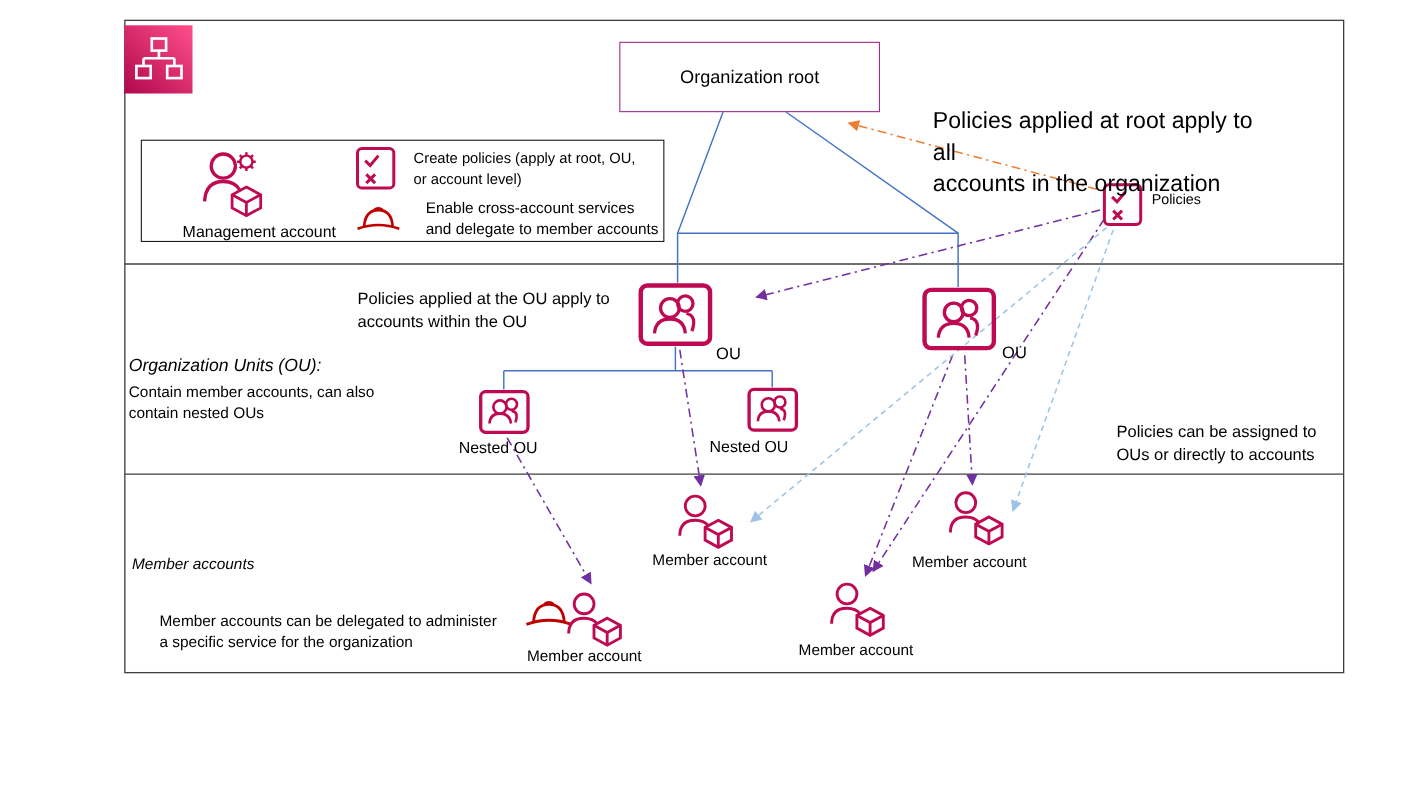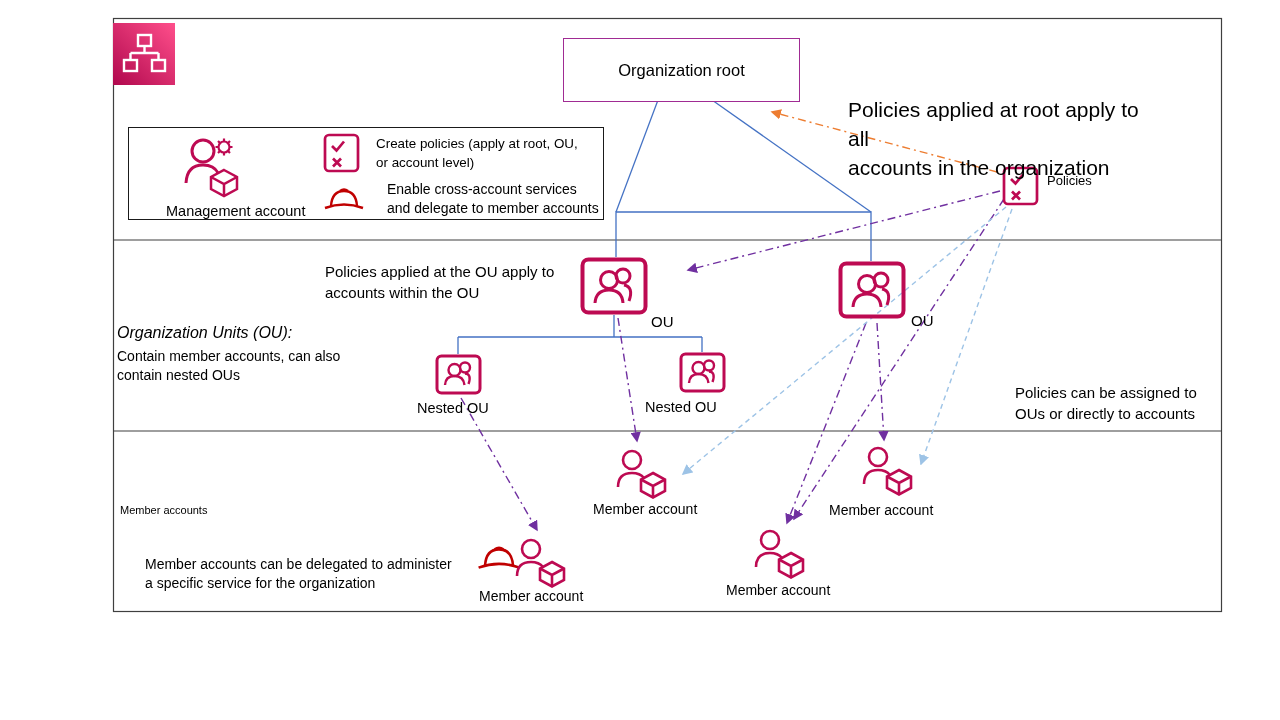--- a/index.html
+++ b/index.html
@@ -238,17 +238,17 @@
 </svg>
 <div class="txt" style="left:479px;top:588px;font-size:14px;">Member account</div>
 
 <div class="txt note" style="left:848px;top:96px;width:310px;font-size:21px;">Policies applied at root apply to all
 accounts in the organization</div>
 <div class="txt note" style="left:290px;top:262px;width:260px;font-size:15px;margin-left:35px;">Policies applied at the OU apply to
 accounts within the OU</div>
 <div class="txt" style="left:117px;top:324px;font-size:16px;font-style:italic;">Organization Units (OU):</div>
 <div class="txt note" style="left:117px;top:347px;width:245px;font-size:14px;">Contain member accounts, can also
 contain nested OUs</div>
-<div class="txt" style="left:120px;top:504px;font-size:11px;">Member accounts</div>
+<div class="txt" style="left:120px;top:504px;font-size:14px;font-style:italic;">Member accounts</div>
 <div class="txt note" style="left:145px;top:555px;width:330px;font-size:14px;">Member accounts can be delegated to administer
 a specific service for the organization</div>
 <div class="txt note" style="left:977px;top:383px;width:210px;font-size:15px;margin-left:38px;">Policies can be assigned to
 OUs or directly to accounts</div>
 
 </body></html>

